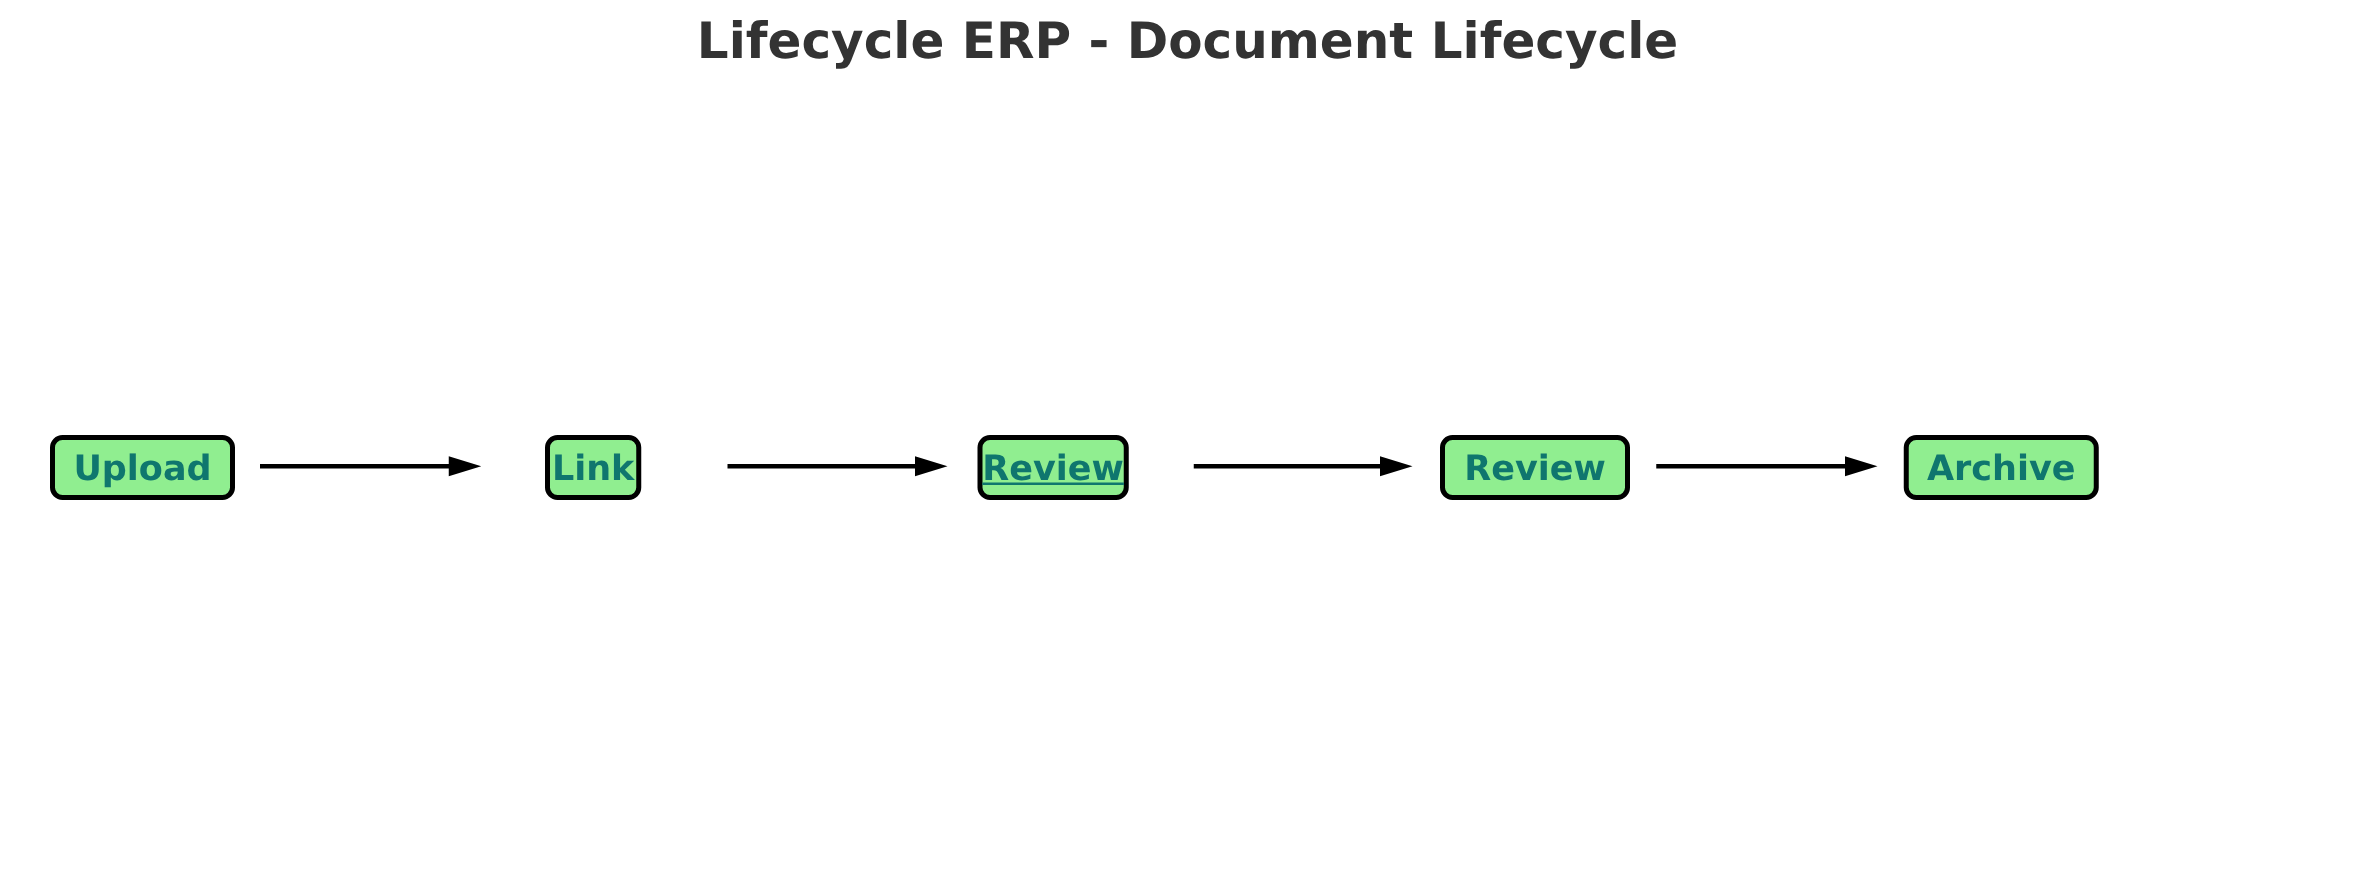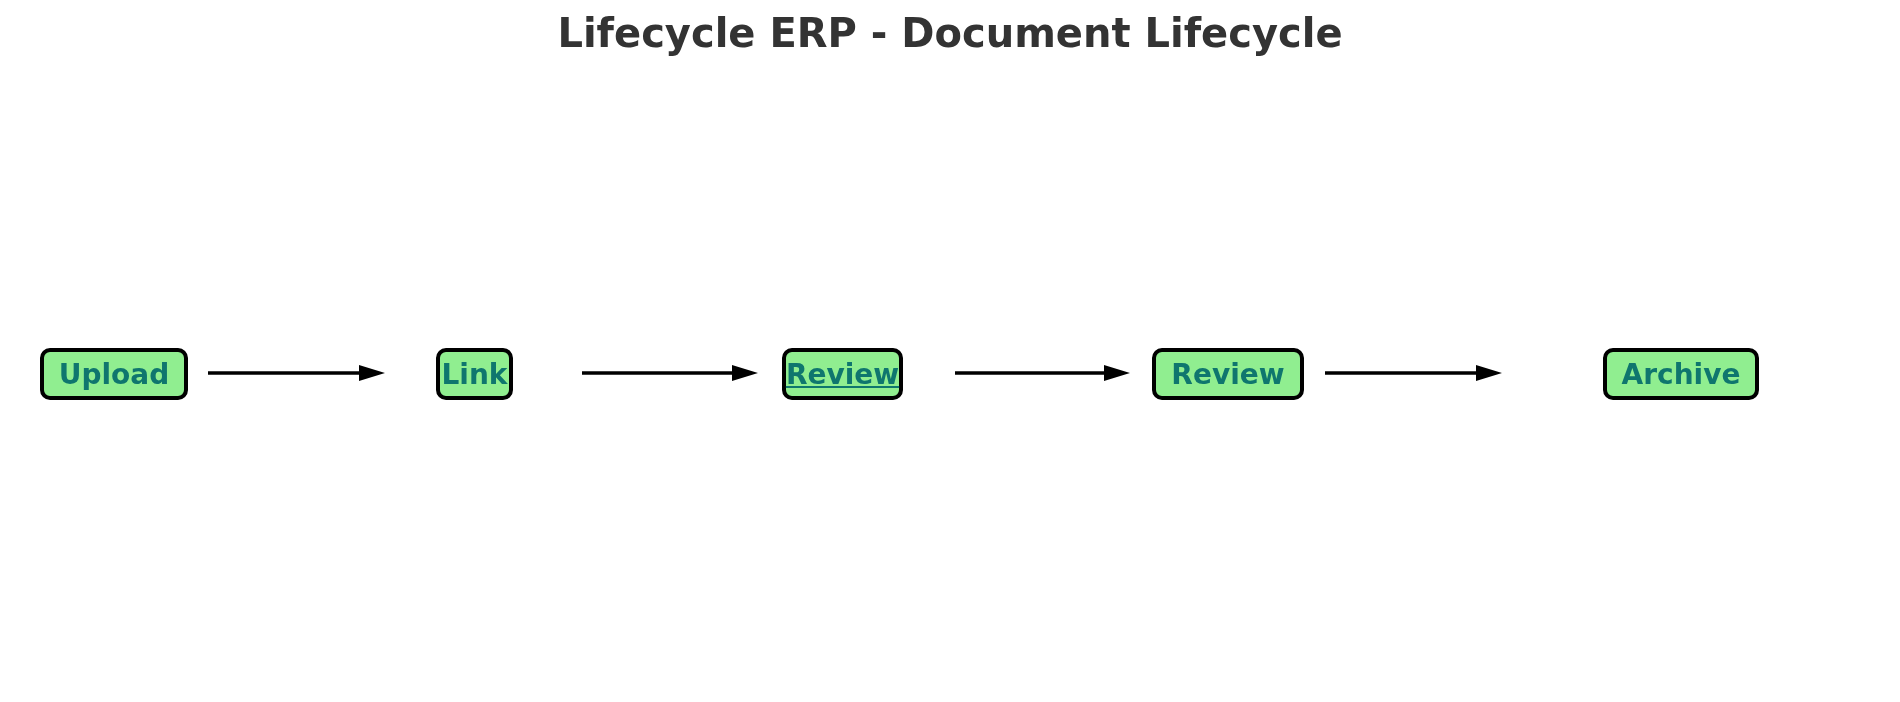--- a/index.html
+++ b/index.html
@@ -41,21 +41,21 @@
     justify-content: center;
     font-size: 28px;
     font-weight: bold;
     color: #0f766e;
     white-space: nowrap;
   }
   .node-upload  { left: 40px;   width: 148px; }
   .node-link    { left: 436px;  width: 77px;  }
   .node-review  { left: 782px;  width: 121px; text-decoration: underline; }
   .node-update  { left: 1152px; width: 152px; }
-  .node-archive { left: 1603px; width: 156px; }
+  .node-archive { left: 1523px; width: 156px; }
   .arrows-layer {
     position: absolute;
     top: 0;
     left: 0;
     width: 1900px;
     height: 702px;
     pointer-events: none;
   }
   .arrow-line {
     stroke: #000000;

